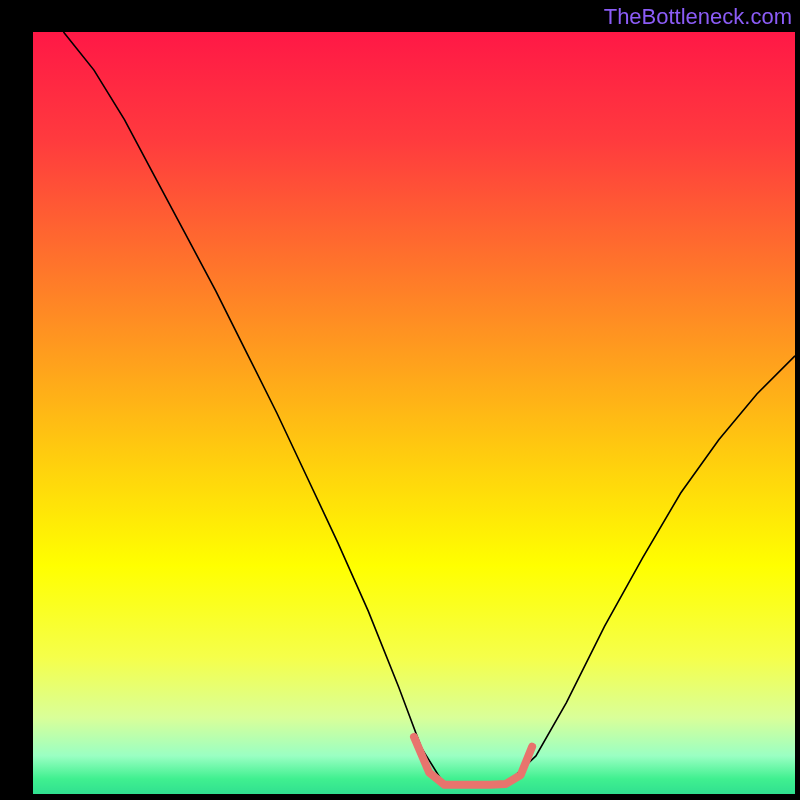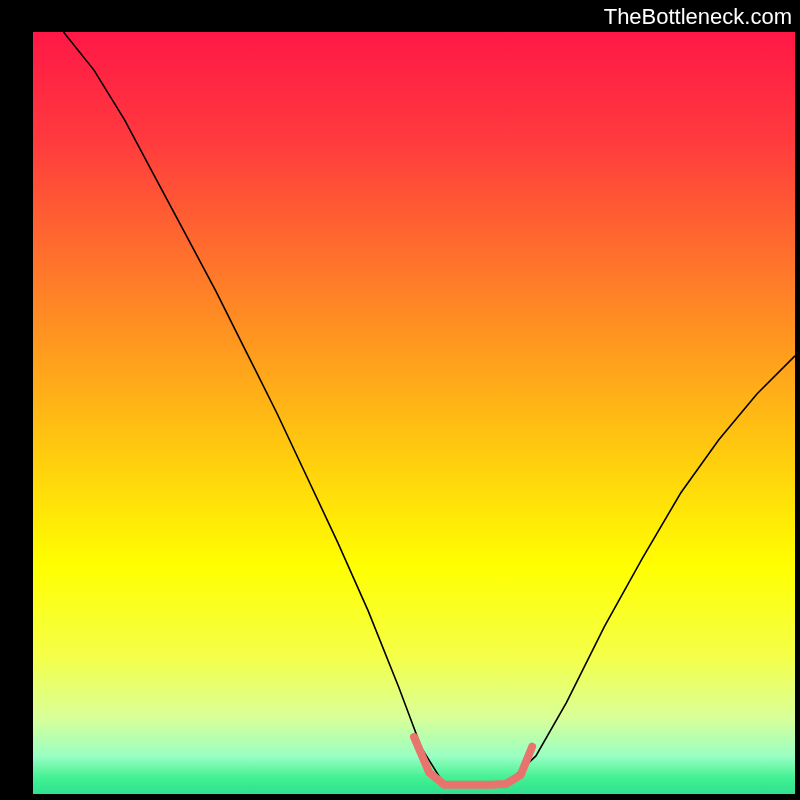--- a/index.html
+++ b/index.html
@@ -8,21 +8,21 @@
   height: 800px;
   background: #000;
   font-family: Arial, Helvetica, sans-serif;
   position: relative;
   overflow: hidden;
 }
 .watermark {
   position: absolute;
   top: 4px;
   right: 8px;
-  color: #ffffff;
+  color: #8b5cf6;
   font-size: 22px;
   font-weight: 500;
   z-index: 10;
   margin-left: 48px;
 }
 .plot-outer {
   position: absolute;
   left: 0;
   top: 0;
   width: 800px;

